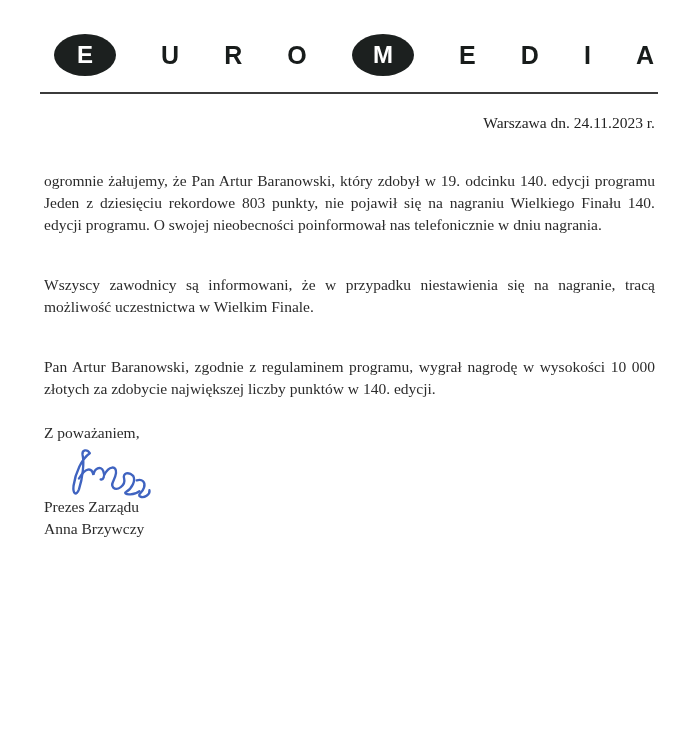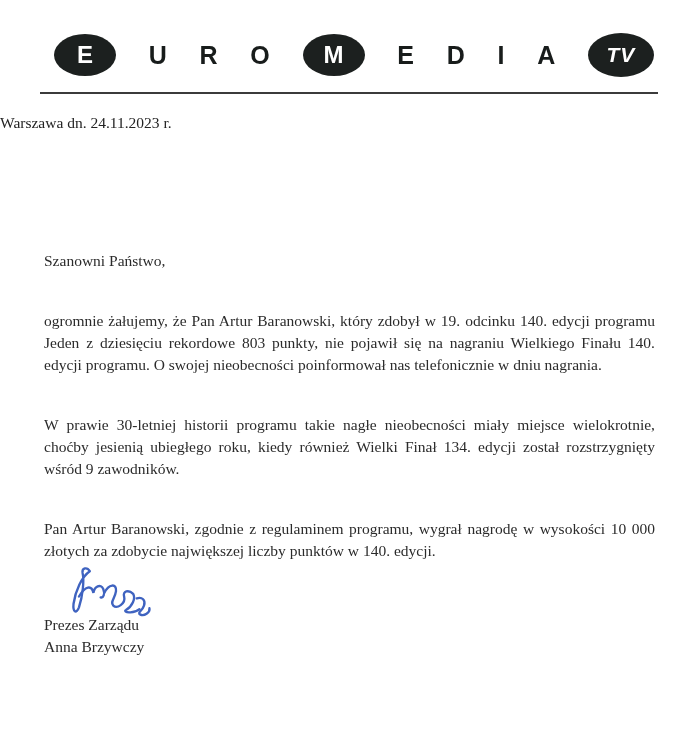--- a/index.html
+++ b/index.html
@@ -43,21 +43,21 @@
     flex: 0 0 auto;
   }
   .rule {
     border: none;
     border-top: 2px solid #3b3b3b;
     margin: 14px 22px 0 40px;
   }
 
   
   .dateline {
-    text-align: left;
+    text-align: right;
     padding-right: 25px;
     margin-top: 20px;
     font-size: 15.5px;
     color: #222;
   }
 
   
   .body-text {
     padding: 0 25px 0 44px;
     font-size: 15.5px;
@@ -87,33 +87,30 @@
     <span class="logo-letter">U</span>
     <span class="logo-letter">R</span>
     <span class="logo-letter">O</span>
     <span class="logo-oval small">
       <span>M</span>
     </span>
     <span class="logo-letter">E</span>
     <span class="logo-letter">D</span>
     <span class="logo-letter">I</span>
     <span class="logo-letter">A</span>
-    <span class="logo-oval tv">
-      <span>TV</span>
-    </span>
   </div>
   <hr class="rule">
 
   <div class="dateline">Warszawa dn. 24.11.2023 r.</div>
 
   <div class="body-text">
-    <div class="salutation">Szanowni Państwo,</div>
     <div class="para">ogromnie żałujemy, że Pan Artur Baranowski, który zdobył w 19. odcinku 140. edycji programu Jeden z dziesięciu rekordowe 803 punkty, nie pojawił się na nagraniu Wielkiego Finału 140. edycji programu. O swojej nieobecności poinformował nas telefonicznie w dniu nagrania.</div>
-    <div class="para">W prawie 30-letniej historii programu takie nagłe nieobecności miały miejsce wielokrotnie, choćby jesienią ubiegłego roku, kiedy również Wielki Finał 134. edycji został rozstrzygnięty wśród 9 zawodników.</div>
+    <div class="para">Wszyscy zawodnicy są informowani, że w przypadku niestawienia się na nagranie, tracą możliwość uczestnictwa w Wielkim Finale.</div>
     <div class="para">Pan Artur Baranowski, zgodnie z regulaminem programu, wygrał nagrodę w wysokości 10 000 złotych za zdobycie największej liczby punktów w 140. edycji.</div>
+    <div class="closing">Z poważaniem,</div>
 
     <svg class="signature-scribble" width="120" height="56" viewBox="0 0 130 62" fill="none" xmlns="http://www.w3.org/2000/svg">
       <g stroke="#3f63c0" stroke-width="2.6" stroke-linecap="round" fill="none">
         <path d="M36,8 C27,14 20,30 18,44 C17,53 21,56 24,48 C28,36 30,18 28,10 C27,4 33,3 36,8"></path>
         <path d="M24,36 C31,24 38,23 40,32 C41,25 48,21 51,28 C53,33 51,38 48,37"></path>
         <path d="M52,32 C57,22 66,21 65,30 C64,38 58,42 62,46 C66,50 76,44 74,36 C72,30 79,28 84,33 C87,38 83,47 76,51 C72,53 84,56 91,50"></path>
         <path d="M88,38 C94,36 98,40 96,46 C94,52 88,54 92,56 C96,58 103,54 102,49"></path>
       </g>
     </svg>
 

